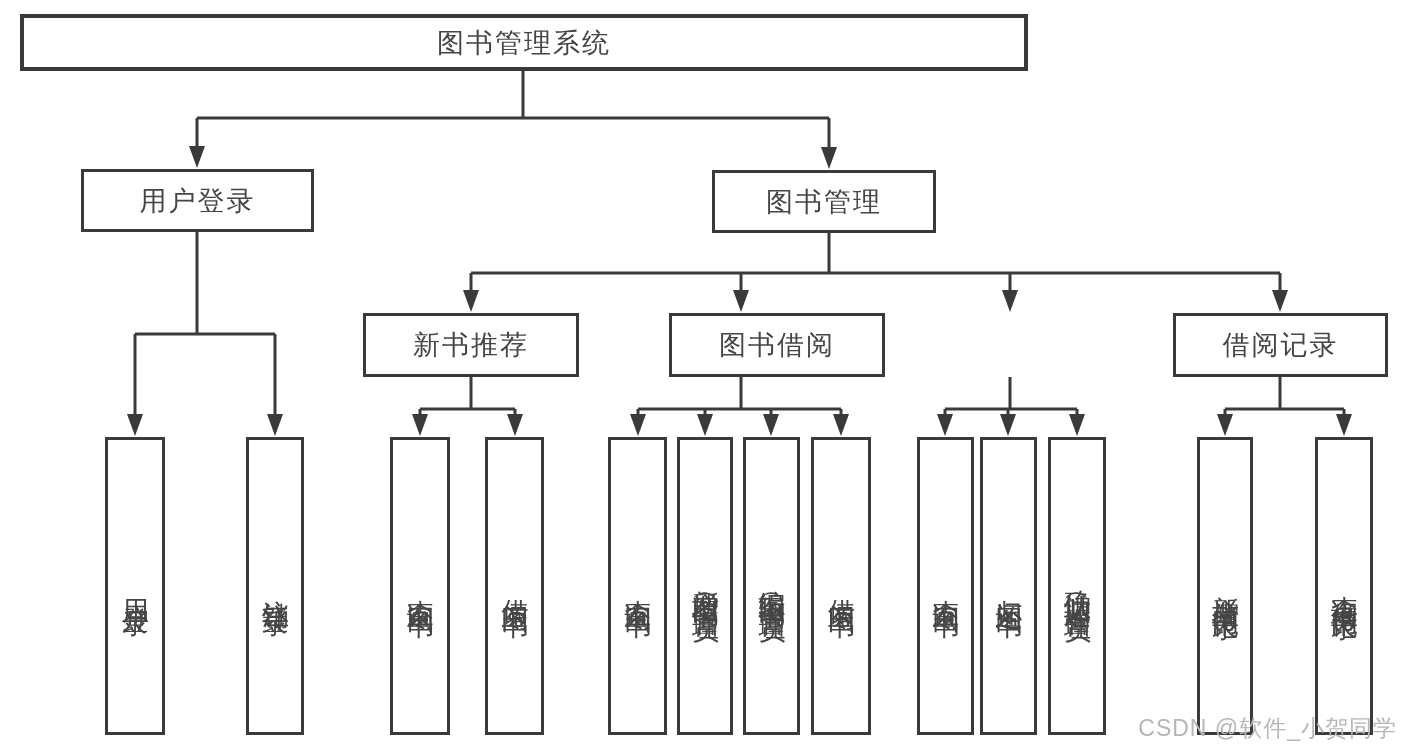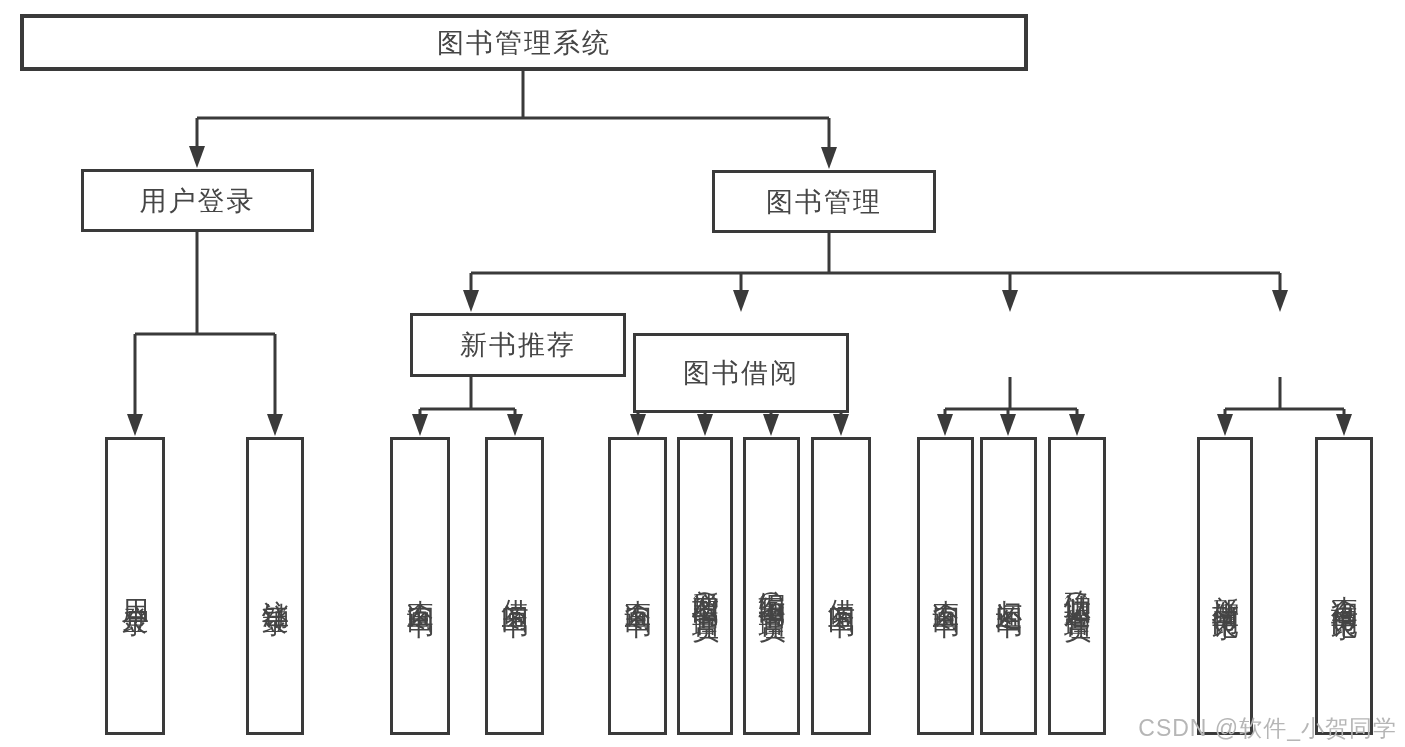--- a/index.html
+++ b/index.html
@@ -104,22 +104,23 @@
     <polygon class="arrow" points="1069,414 1085,414 1077,436"></polygon>
     <polygon class="arrow" points="1217,414 1233,414 1225,436"></polygon>
     <polygon class="arrow" points="1336,414 1352,414 1344,436"></polygon>
   </svg>
 
   <div class="node root" style="left:20px; top:14px; width:1008px; height:57px;">图书管理系统</div>
 
   <div class="node" style="left:81px; top:169px; width:233px; height:63px;">用户登录</div>
   <div class="node" style="left:712px; top:170px; width:224px; height:63px;">图书管理</div>
 
-  <div class="node" style="left:363px; top:313px; width:216px; height:64px;margin-left:47px;">新书推荐</div>
-  <div class="node" style="left:633px; top:313px; width:216px; height:80px;margin-top:20px;">图书借阅</div>
+  <div class="node" style="left:363px; top:313px; width:216px; height:64px;">新书推荐</div>
+  <div class="node" style="left:669px; top:313px; width:216px; height:64px;">图书借阅</div>
+  <div class="node" style="left:1173px; top:313px; width:215px; height:64px;">借阅记录</div>
 
   <div class="leaf" style="left:105px; width:60px;">
     <span>用户登录</span>
   </div>
   <div class="leaf" style="left:246px; width:58px;">
     <span>注销登录</span>
   </div>
 
   <div class="leaf" style="left:390px; width:60px;">
     <span>查询图书</span>

